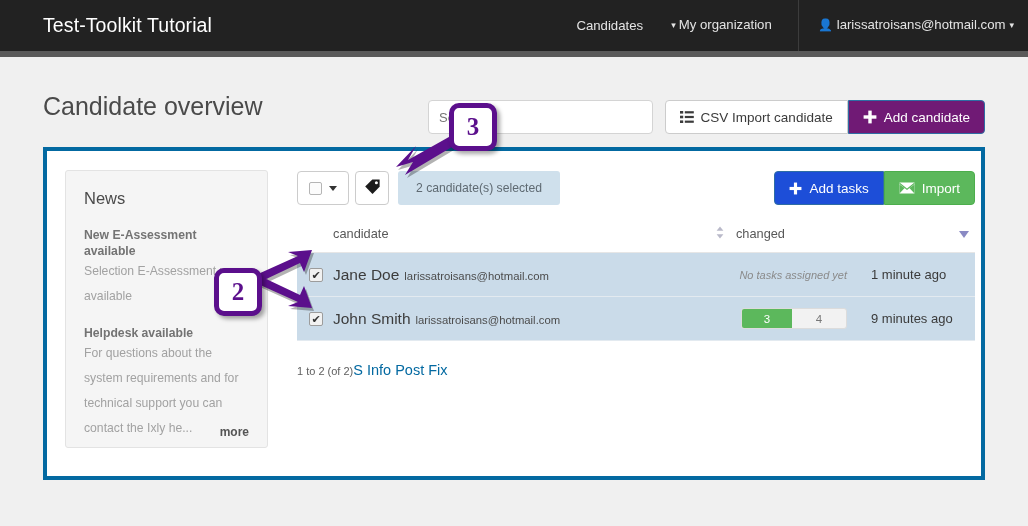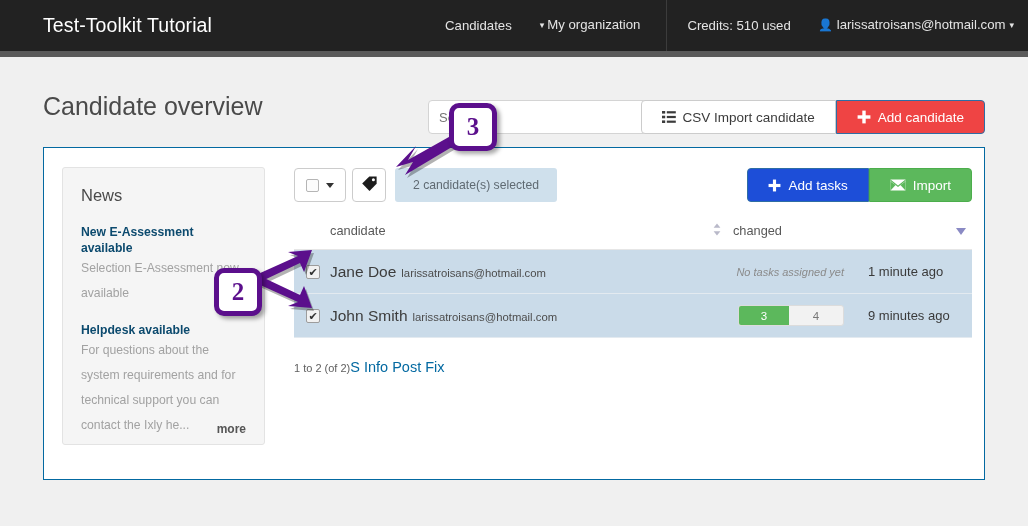--- a/index.html
+++ b/index.html
@@ -71,62 +71,62 @@
     outline: none;
     font-family: "Liberation Sans", sans-serif;
   }
   .btn-group-head {
     position: absolute; right: 0; top: 8px;
     display: flex;
   }
   .btn {
     height: 34px;
     display: inline-flex; align-items: center;
-    padding: 0 20px;
+    padding: 0 14px;
     font-size: 13.5px;
     border: 1px solid transparent;
     cursor: pointer;
     white-space: nowrap;
   }
   .btn-default {
     background: #ffffff; color: #3b3b3b;
     border-color: #cccccc;
     border-radius: 4px 0 0 4px;
   }
   .btn-primary {
-    background: #ef4444; color: #ffffff;
+    background: #701a75; color: #ffffff;
     border-color: #2e6da4;
     border-radius: 0 4px 4px 0;
   }
   .ico { margin-right: 7px; display: inline-flex; align-items: center; }
 
   
   .card {
     position: absolute; left: 43px; top: 147px;
     width: 942px; height: 333px;
     background: #ffffff;
-    border: 1px solid #0369a1;
+    border: 4px solid #0369a1;
   }
 
   
   .news-panel {
     position: absolute; left: 18px; top: 19px;
     width: 203px; height: 278px;
     background: #f5f5f5;
     border: 1px solid #e3e3e3;
     border-radius: 3px;
     padding: 18px 18px 0 18px;
   }
   .news-title {
     font-size: 16.5px; color: #4a4a4a;
     margin-bottom: 19px; font-weight: normal;
   }
   .news-item { margin-bottom: 16px; }
   .news-item-head {
-    font-size: 12.2px; color: #0c4a6e;
+    font-size: 12.2px; color: #737373;
     font-weight: bold; line-height: 16px;
   }
   .news-item-body {
     font-size: 12.2px; color: #a2a2a2;
     line-height: 25px;
   }
   .news-more {
     font-size: 12px; color: #555555;
     font-weight: bold;
     float: right; margin-top: -16.5px;
@@ -299,21 +299,20 @@
 <body>
 
 <div class="navbar">
   <div class="brand">Test-Toolkit Tutorial</div>
   <div class="nav-right">
     <a class="nav-link">Candidates</a>
     <a class="nav-link">
       <span class="caret-left">▾</span><span>My organization</span>
     </a>
     <div class="nav-divider"></div>
-    <span class="nav-link">Credits: 510 used</span>
     <a class="nav-link">
       <span class="person-glyph">👤</span><span>larissatroisans@hotmail.com</span><span class="caret-right">▾</span>
     </a>
   </div>
 </div>
 <div class="navbar-shadow"></div>
 
 <div class="page-head">
   <h1 class="page-title">Candidate overview</h1>
 

